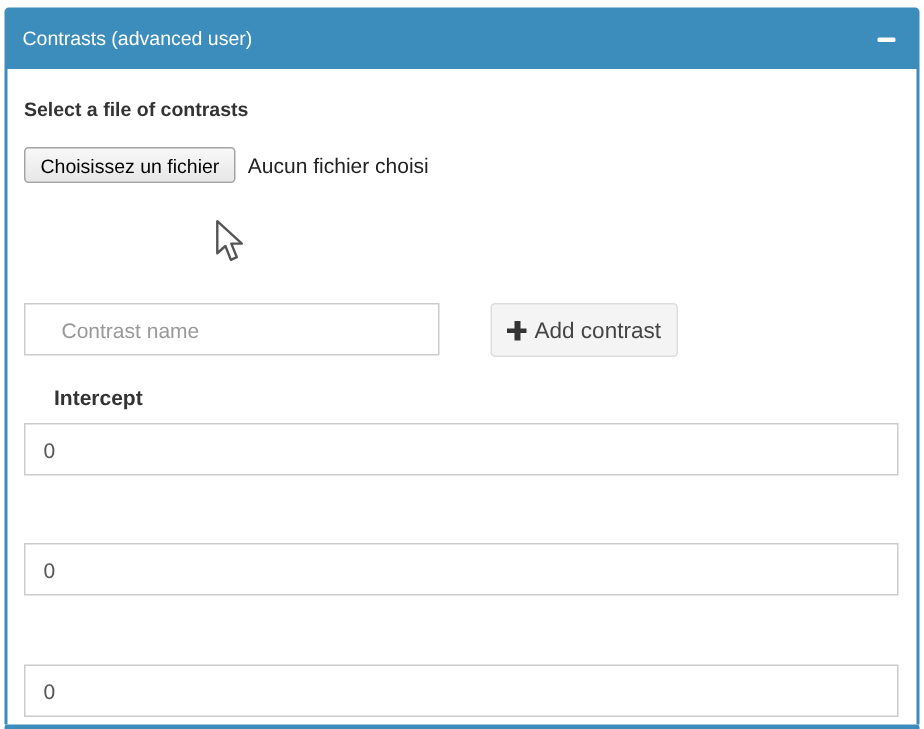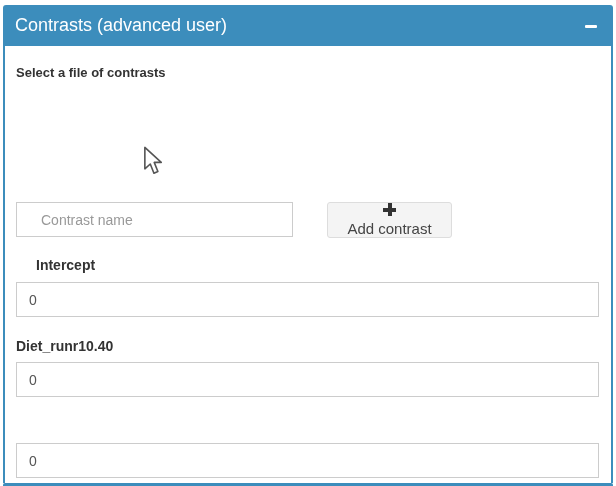--- a/index.html
+++ b/index.html
@@ -19,21 +19,21 @@
     left: 0; top: 0;
     width: 610px; height: 41px;
     background: #3c8dbc;
     border-radius: 3px 3px 0 0;
     color: #ffffff;
   }
   .panel-title {
     position: absolute;
     left: 12px; top: 0;
     line-height: 41px;
-    font-size: 18px;
+    font-size: 13px;
     font-weight: normal;
     white-space: nowrap;
   }
   .collapse-btn {
     position: absolute;
     right: 10px; top: 12px;
     width: 24px; height: 18px;
     background: transparent;
     border: none;
     cursor: pointer;
@@ -122,21 +122,20 @@
     border: 1px solid #dddddd;
     border-radius: 3px;
     font-family: "Liberation Sans", sans-serif;
     font-size: 15px;
     color: #444444;
     cursor: pointer;
     display: flex;
     align-items: center;
     justify-content: center;
     gap: 5px;
-    flex-direction: column;
   }
   .plus-glyph {
     position: relative;
     width: 13px; height: 13px;
     display: inline-block;
   }
   .plus-glyph::before, .plus-glyph::after {
     content: "";
     position: absolute;
     background: #333333;
@@ -160,37 +159,40 @@
     <span class="panel-title">Contrasts (advanced user)</span>
     <button class="collapse-btn">
       <span class="minus-glyph"></span>
     </button>
   </div>
 
   <div class="panel-body">
 
     <div class="ctl-label label-sm" style="top: 19px;">Select a file of contrasts</div>
 
+    <div class="file-row">
+      <button class="file-btn">Choisissez un fichier</button>
+      <span class="file-status">Aucun fichier choisi</span>
+    </div>
 
     <svg class="mouse-cursor" width="22" height="30" viewBox="0 0 14.5 20.5">
       <path d="M1 1 L1 15.6 L4.7 12.3 L7.2 18.6 L9.9 17.4 L7.4 11.2 L12.2 11.2 Z" fill="#ffffff" stroke="#555555" stroke-width="1.1" stroke-linejoin="round"></path>
     </svg>
 
 
     <input class="text-input" id="contrast-name-input" type="text" placeholder="Contrast name" style="">
 
     <button class="add-btn">
       <span class="plus-glyph"></span>
       <span>Add contrast</span>
     </button>
 
     <div class="ctl-label label-md" style="top: 211px; margin-left: 20px;">Intercept</div>
     <input class="text-input" id="input-intercept" type="text" value="0" style="">
 
-    <div class="ctl-label label-md" style="top: 292px;">Diet_runr10.40</div>
     <input class="text-input" id="input-diet-10-40" type="text" value="0" style="">
 
     <input class="text-input" id="input-diet-40-10" type="text" value="0" style="">
 
   </div>
 
   <div class="next-panel-edge"></div>
 
 </div>
 

